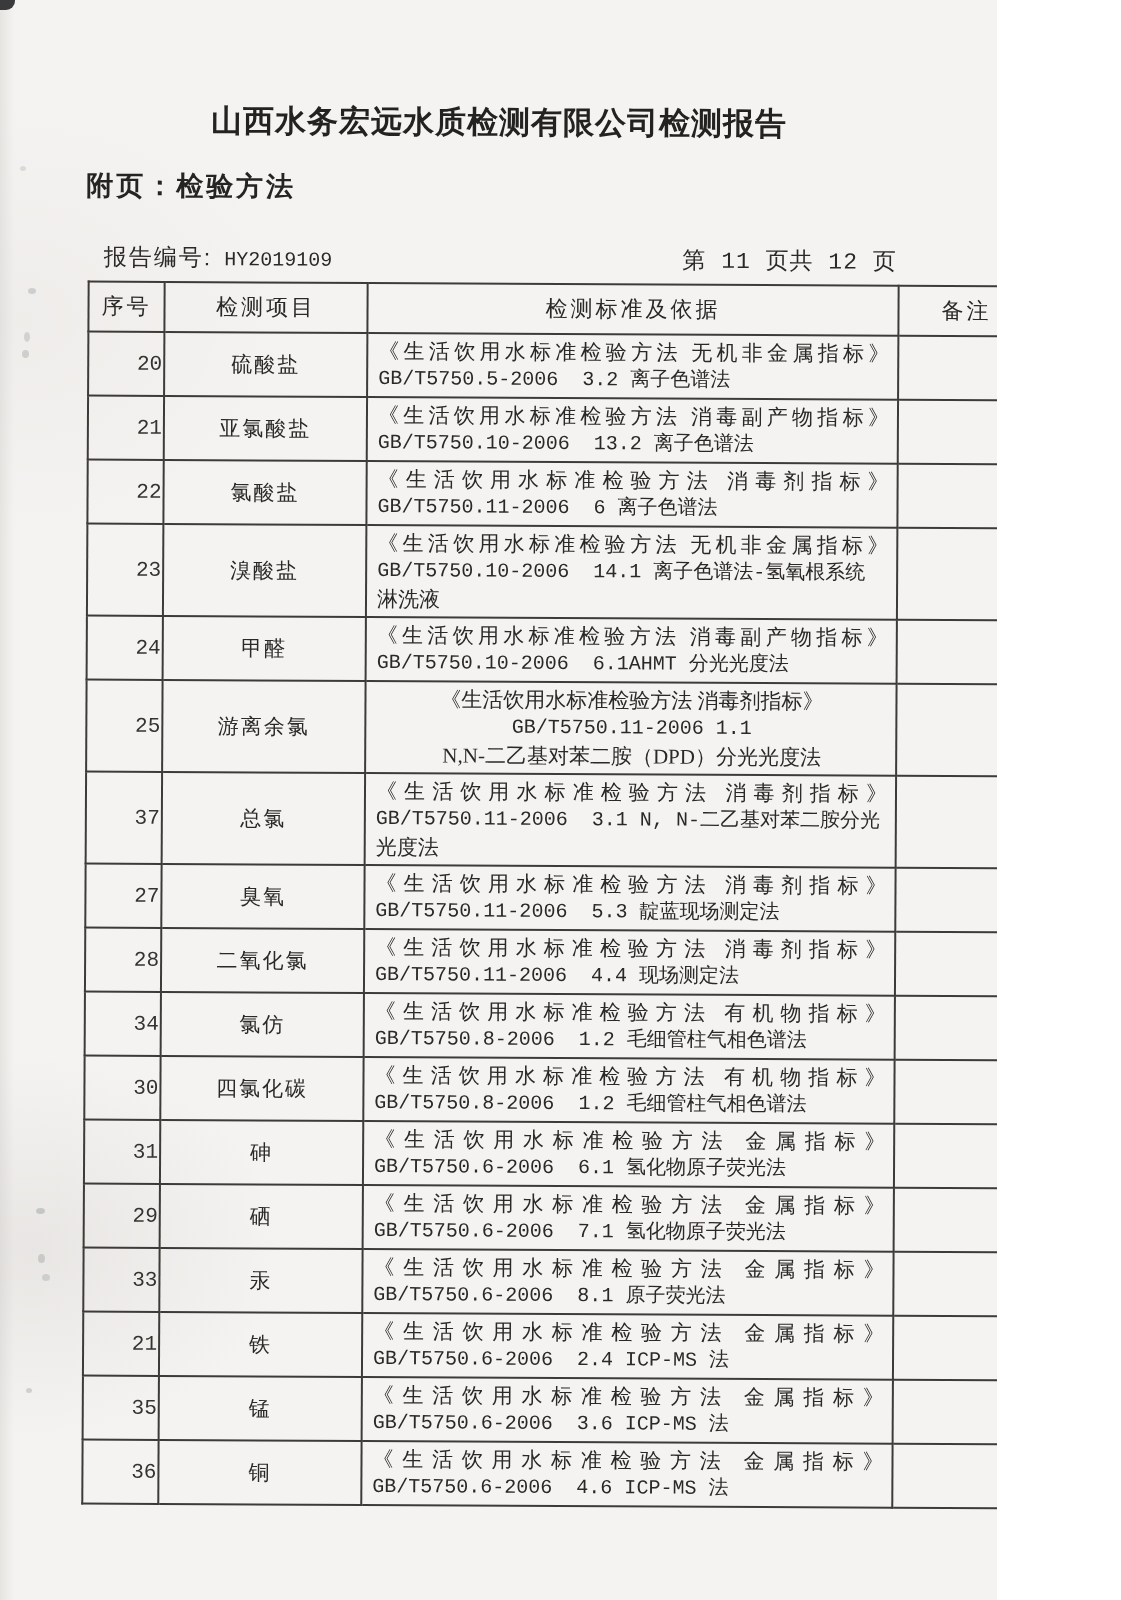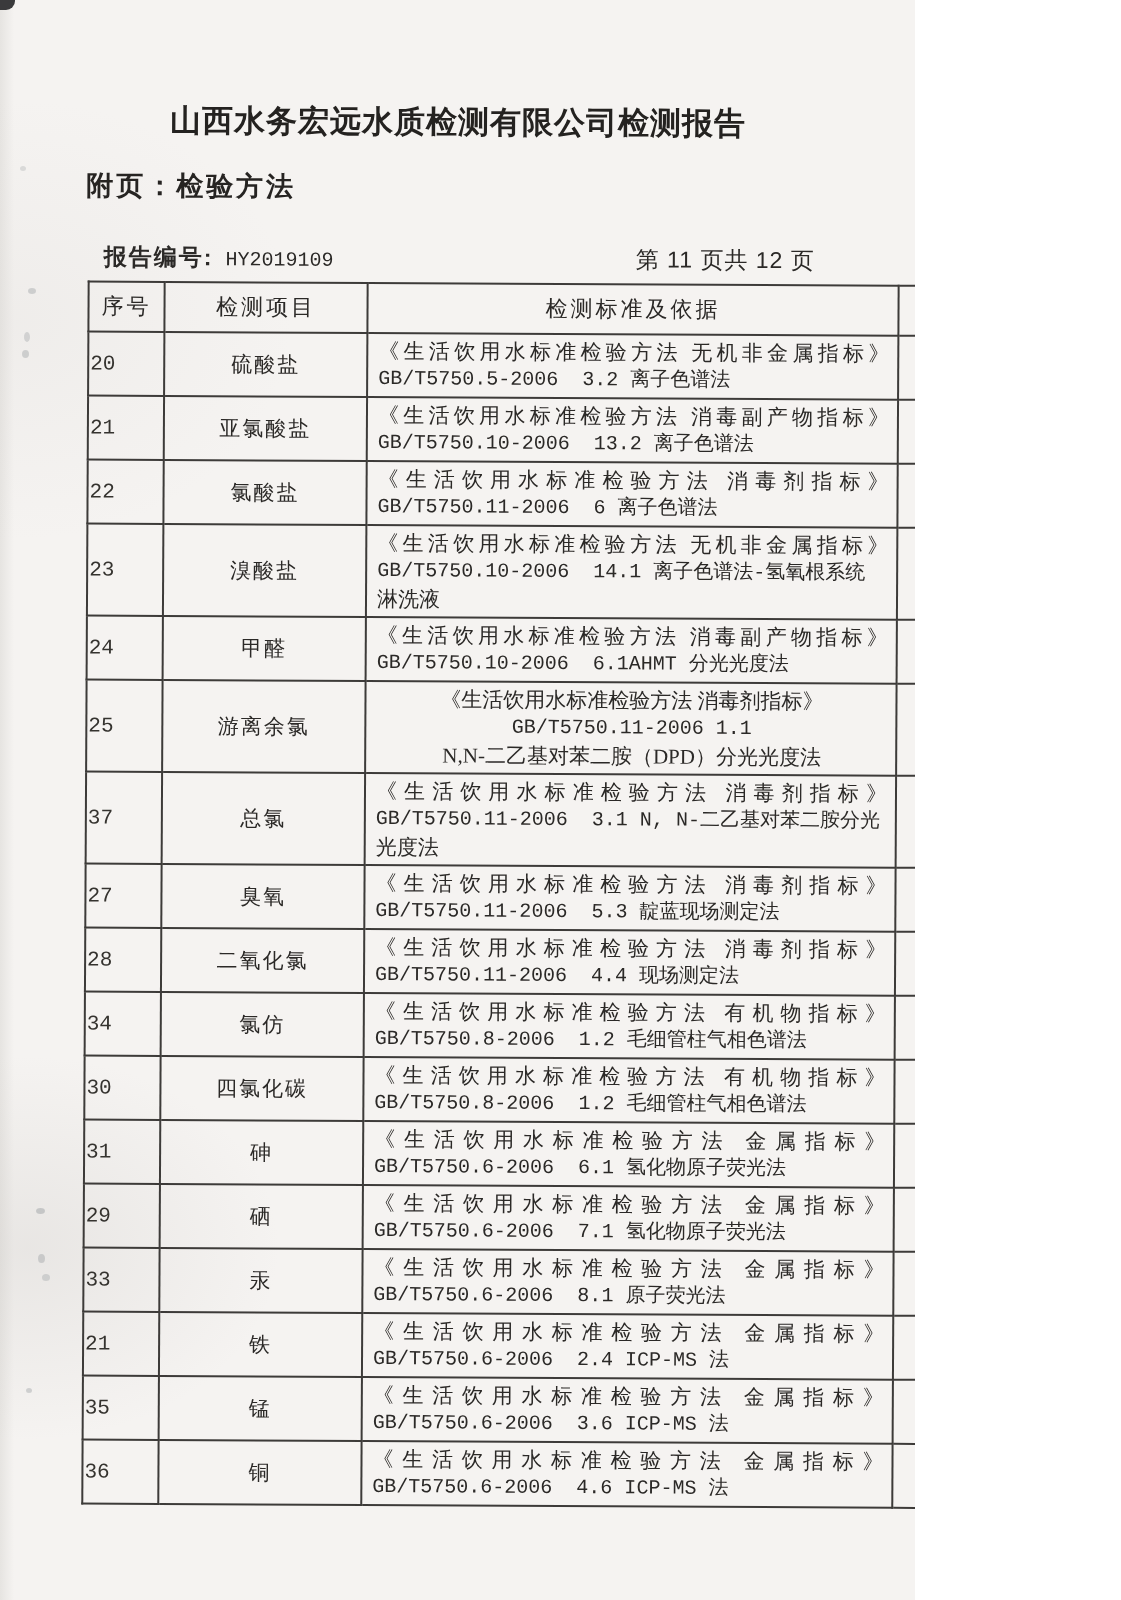--- a/index.html
+++ b/index.html
@@ -3,21 +3,21 @@
 <meta charset="utf-8">
 <style>
   html, body {
     margin: 0; padding: 0;
     width: 1121px; height: 1600px;
     overflow: hidden;
     background: #ffffff;
   }
   .sheet {
     position: relative;
-    width: 915px; height: 1600px;
+    width: 997px; height: 1600px;
     background:
       radial-gradient(420px 320px at 3% 78%, rgba(203,200,197,0.30), transparent 60%),
       radial-gradient(500px 400px at 2% 20%, rgba(215,212,209,0.20), transparent 55%),
       linear-gradient(90deg, #e6e4e1 0px, #f5f3f1 14px),
       #f5f3f1;
     overflow: hidden;
     color: #2b2927;
     font-family: "Liberation Serif", "DejaVu Serif", serif;
   }
   .tilt {
@@ -44,29 +44,28 @@
   .meta {
     display: flex;
     justify-content: space-between;
     align-items: flex-end;
     margin: 38px 100px 0 104px;
     font-size: 23px;
   }
   .report-no-label {
     font-family: "Liberation Sans", "DejaVu Sans", sans-serif;
     letter-spacing: 2px;
-    font-weight: bold;
   }
   .report-no-value {
     font-family: "Liberation Mono", "DejaVu Sans Mono", monospace;
     margin-left: 12px;
     font-size: 20px;
   }
   .page-ind {
-    font-family: Liberation Sans, sans-serif;
+    font-family: Liberation Mono, monospace;
     letter-spacing: 1px;
     margin-left: 28px;
   }
   table.methods {
     border-collapse: collapse;
     table-layout: fixed;
     margin: 8px 0 0 88px;
     width: 946px;
   }
   table.methods th, table.methods td {
@@ -75,21 +74,21 @@
   }
   table.methods thead th {
     height: 46px;
     font-weight: normal;
     font-size: 22px;
     letter-spacing: 3px;
     text-align: center;
     color: #2b2927;
   }
   .c-no {
-    text-align: left;
+    text-align: right;
     font-family: "Liberation Mono", "DejaVu Sans Mono", monospace;
     font-size: 21px;
     color: #35332f;
   }
   .c-item {
     text-align: center;
     font-size: 21px;
     letter-spacing: 2px;
   }
   .c-std { padding: 3px 8px 3px 10px; font-size: 21px; }

